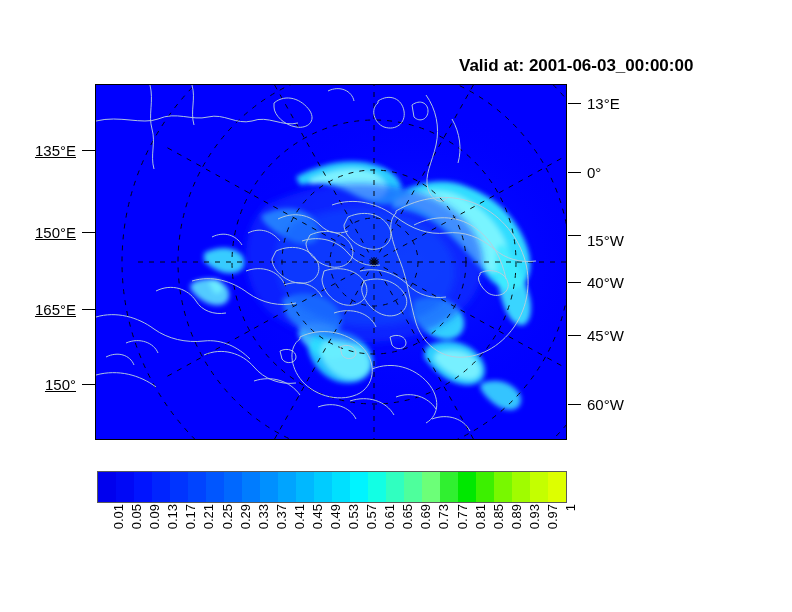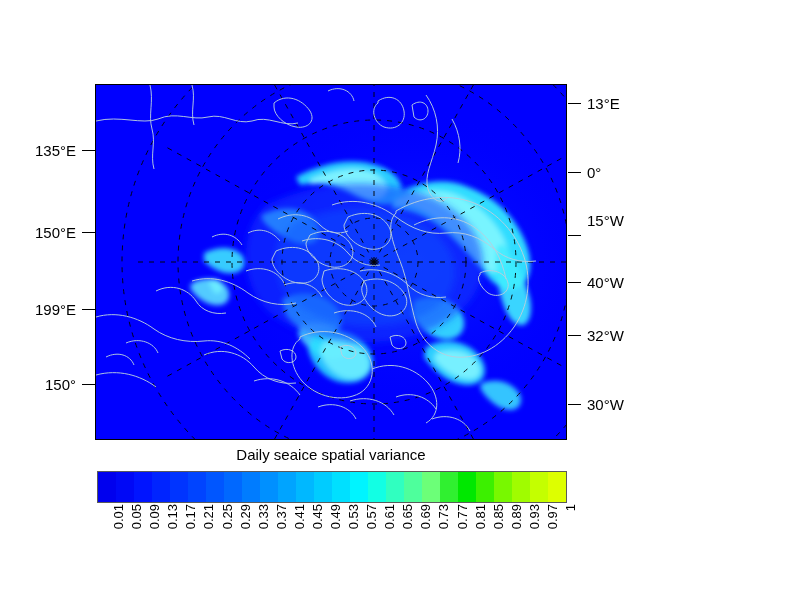--- a/index.html
+++ b/index.html
@@ -41,21 +41,21 @@
     font-size:15px;
     color:#000;
   }
 
   .axlabel{
     position:absolute;
     font-size:15px;
     color:#000;
     white-space:nowrap;
   }
-  .axlabel.left{ text-align:right; }
+  .axlabel.left{ text-align:right;text-decoration:underline; }
   .tickmark{
     position:absolute;
     background:#000;
     height:1px;
     width:13px;
   }
 
   .cbar-wrap{
     position:absolute;
     left:97px; top:471px;
@@ -84,50 +84,51 @@
     white-space:nowrap;
     transform-origin:left top;
     transform:rotate(-90deg) translate(-100%,0);
   }
 </style>
 </head>
 <body>
 
 <div id="fig">
 
+  <div class="title">Valid at: 2001-06-03_00:00:00</div>
 
   <div class="axlabel left" style="left:18px;top:142px;width:58px;">135°E</div>
   <div class="tickmark" style="left:82px;top:150px;"></div>
 
   <div class="axlabel left" style="left:18px;top:224px;width:58px;">150°E</div>
   <div class="tickmark" style="left:82px;top:232px;"></div>
 
-  <div class="axlabel left" style="left:18px;top:301px;width:58px;">199°E</div>
+  <div class="axlabel left" style="left:18px;top:301px;width:58px;">165°E</div>
   <div class="tickmark" style="left:82px;top:309px;"></div>
 
   <div class="axlabel left" style="left:18px;top:376px;width:58px;">150°</div>
   <div class="tickmark" style="left:82px;top:384px;"></div>
 
   <div class="tickmark" style="left:568px;top:103px;"></div>
   <div class="axlabel" style="left:587px;top:95px;">13°E</div>
 
   <div class="tickmark" style="left:568px;top:172px;"></div>
   <div class="axlabel" style="left:587px;top:164px;">0°</div>
 
   <div class="tickmark" style="left:568px;top:235px;"></div>
-  <div class="axlabel" style="left:587px;top:212px;">15°W</div>
+  <div class="axlabel" style="left:587px;top:232px;">15°W</div>
 
   <div class="tickmark" style="left:568px;top:282px;"></div>
   <div class="axlabel" style="left:587px;top:274px;">40°W</div>
 
   <div class="tickmark" style="left:568px;top:335px;"></div>
-  <div class="axlabel" style="left:587px;top:327px;">32°W</div>
+  <div class="axlabel" style="left:587px;top:327px;">45°W</div>
 
   <div class="tickmark" style="left:568px;top:404px;"></div>
-  <div class="axlabel" style="left:587px;top:396px;">30°W</div>
+  <div class="axlabel" style="left:587px;top:396px;">60°W</div>
 
   <div class="map-frame">
     <svg width="470" height="354" viewBox="0 0 470 354">
       <defs>
         <radialGradient id="polarHaze" cx="59%" cy="50%" r="46%">
           <stop offset="0%" stop-color="#1030ff" stop-opacity="0.55"></stop>
           <stop offset="45%" stop-color="#0a22ff" stop-opacity="0.30"></stop>
           <stop offset="100%" stop-color="#0000ff" stop-opacity="0"></stop>
         </radialGradient>
         <filter id="soft" x="-30%" y="-30%" width="160%" height="160%">
@@ -299,21 +300,20 @@
         <path d="M30 258 C44 252 58 258 62 268"></path>
         <path d="M10 272 C22 266 34 270 38 280"></path>
       </g>
 
       <g filter="url(#soft3)">
         <circle cx="278" cy="177" r="3" fill="#000000" opacity="0.8"></circle>
       </g>
     </svg>
   </div>
 
-  <div class="caption">Daily seaice spatial variance</div>
 
   <div class="cbar-wrap">
     <div class="cbar" id="cbar">
         <i style="background: rgb(0, 0, 238);"></i>
         <i style="background: rgb(0, 8, 246);"></i>
         <i style="background: rgb(0, 20, 255);"></i>
         <i style="background: rgb(0, 36, 255);"></i>
         <i style="background: rgb(0, 52, 255);"></i>
         <i style="background: rgb(0, 68, 255);"></i>
         <i style="background: rgb(0, 86, 255);"></i>

